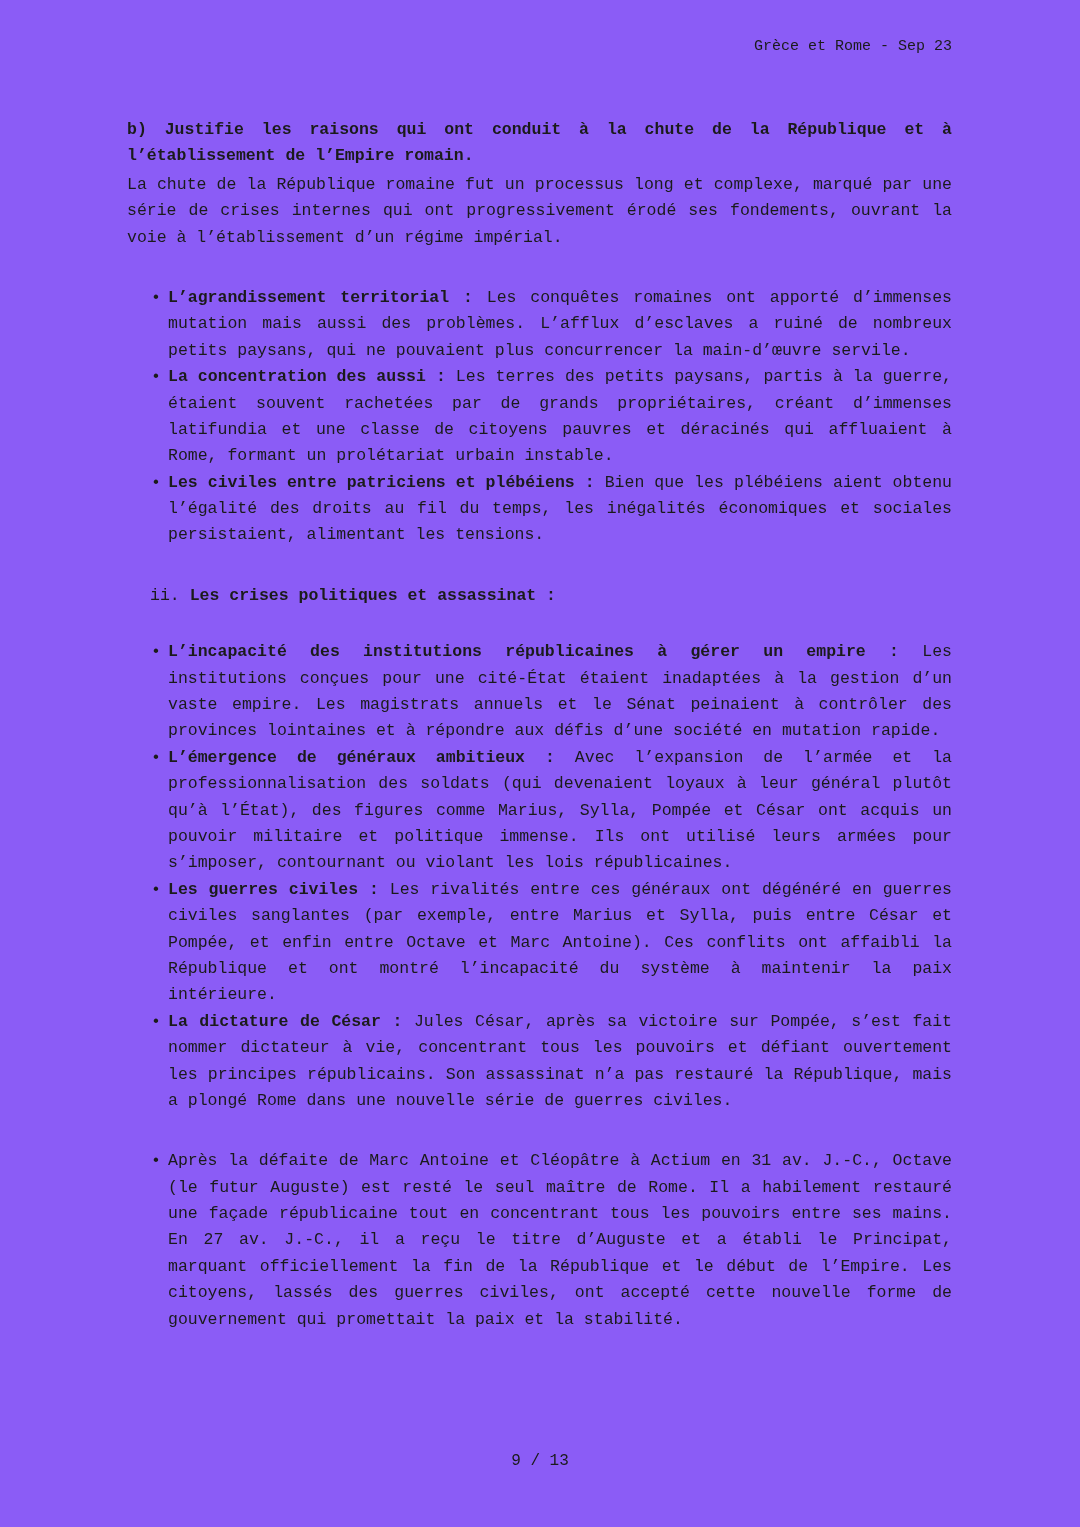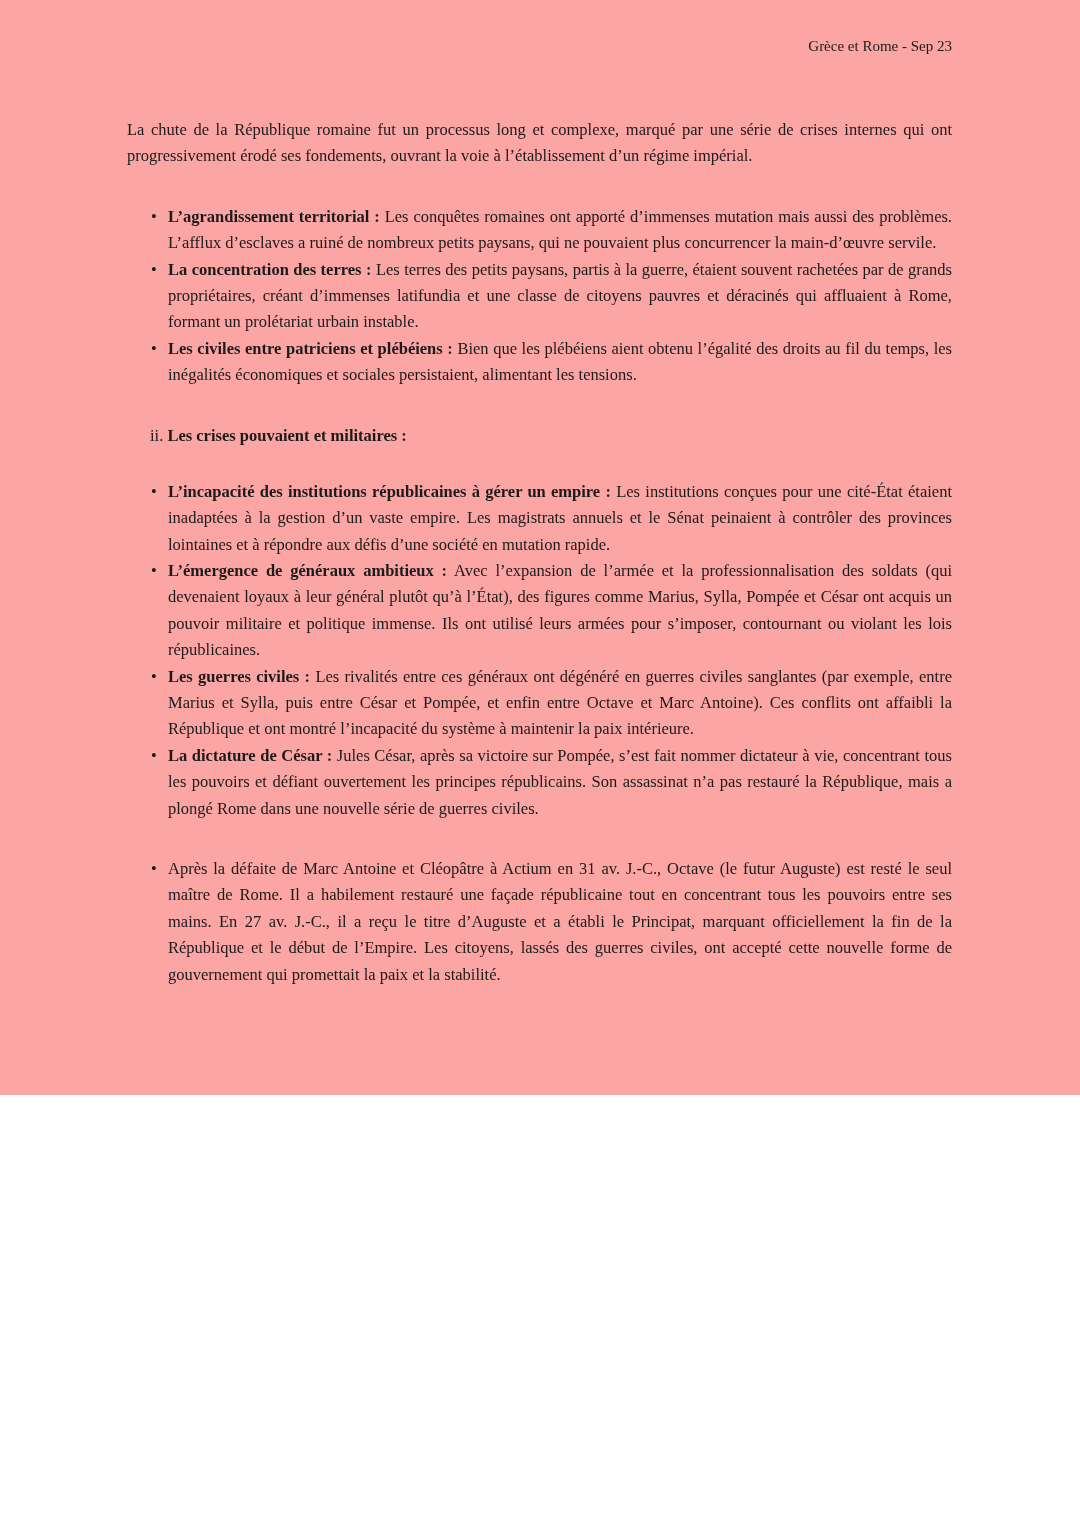--- a/index.html
+++ b/index.html
@@ -4,24 +4,25 @@
 <style>
   * { margin: 0; padding: 0; box-sizing: border-box; }
   html, body { background: #ffffff; }
   body {
     font-family: "Liberation Serif", "DejaVu Serif", serif;
     color: #1b1b1b;
   }
   .page {
     position: relative;
     width: 1080px;
-    height: 1095px;
-    background: #fca5a5;
+    height: 1527px;
+    background: #8b5cf6;
     padding: 38px 128px 0 127px;
     overflow: hidden;
+    font-family: Liberation Mono, monospace;
   }
   .doc-header {
     text-align: right;
     font-size: 15px;
     margin-bottom: 62px;
   }
   .content {
     font-size: 16.5px;
     line-height: 1.6;
     text-align: justify;
@@ -62,33 +63,34 @@
 </style>
 </head>
 <body>
 
 <div class="page">
 
   <div class="doc-header">Grèce et Rome - Sep 23</div>
 
   <div class="content">
 
+    <p class="main-heading">b) Justifie les raisons qui ont conduit à la chute de la République et à l’établissement de l’Empire romain.</p>
 
     <p class="intro">La chute de la République romaine fut un processus long et complexe, marqué par une série de crises internes qui ont progressivement érodé ses fondements, ouvrant la voie à l’établissement d’un régime impérial.</p>
 
     <div class="section">
       <ul class="bullets">
         <li><span class="marker">•</span><span class="lead">L’agrandissement territorial :</span> <span>Les conquêtes romaines ont apporté d’immenses mutation mais aussi des problèmes. L’afflux d’esclaves a ruiné de nombreux petits paysans, qui ne pouvaient plus concurrencer la main-d’œuvre servile.</span></li>
-        <li><span class="marker">•</span><span class="lead">La concentration des terres :</span> <span>Les terres des petits paysans, partis à la guerre, étaient souvent rachetées par de grands propriétaires, créant d’immenses latifundia et une classe de citoyens pauvres et déracinés qui affluaient à Rome, formant un prolétariat urbain instable.</span></li>
+        <li><span class="marker">•</span><span class="lead">La concentration des aussi :</span> <span>Les terres des petits paysans, partis à la guerre, étaient souvent rachetées par de grands propriétaires, créant d’immenses latifundia et une classe de citoyens pauvres et déracinés qui affluaient à Rome, formant un prolétariat urbain instable.</span></li>
         <li><span class="marker">•</span><span class="lead">Les civiles entre patriciens et plébéiens :</span> <span>Bien que les plébéiens aient obtenu l’égalité des droits au fil du temps, les inégalités économiques et sociales persistaient, alimentant les tensions.</span></li>
       </ul>
     </div>
 
     <div class="section">
-      <p class="section-title"><span>ii.</span> <b>Les crises pouvaient et militaires :</b></p>
+      <p class="section-title"><span>ii.</span> <b>Les crises politiques et assassinat :</b></p>
       <ul class="bullets">
         <li><span class="marker">•</span><span class="lead">L’incapacité des institutions républicaines à gérer un empire :</span> <span>Les institutions conçues pour une cité-État étaient inadaptées à la gestion d’un vaste empire. Les magistrats annuels et le Sénat peinaient à contrôler des provinces lointaines et à répondre aux défis d’une société en mutation rapide.</span></li>
         <li><span class="marker">•</span><span class="lead">L’émergence de généraux ambitieux :</span> <span>Avec l’expansion de l’armée et la professionnalisation des soldats (qui devenaient loyaux à leur général plutôt qu’à l’État), des figures comme Marius, Sylla, Pompée et César ont acquis un pouvoir militaire et politique immense. Ils ont utilisé leurs armées pour s’imposer, contournant ou violant les lois républicaines.</span></li>
         <li><span class="marker">•</span><span class="lead">Les guerres civiles :</span> <span>Les rivalités entre ces généraux ont dégénéré en guerres civiles sanglantes (par exemple, entre Marius et Sylla, puis entre César et Pompée, et enfin entre Octave et Marc Antoine). Ces conflits ont affaibli la République et ont montré l’incapacité du système à maintenir la paix intérieure.</span></li>
         <li><span class="marker">•</span><span class="lead">La dictature de César :</span> <span>Jules César, après sa victoire sur Pompée, s’est fait nommer dictateur à vie, concentrant tous les pouvoirs et défiant ouvertement les principes républicains. Son assassinat n’a pas restauré la République, mais a plongé Rome dans une nouvelle série de guerres civiles.</span></li>
       </ul>
     </div>
 
     <div class="section">
       <ul class="bullets">

